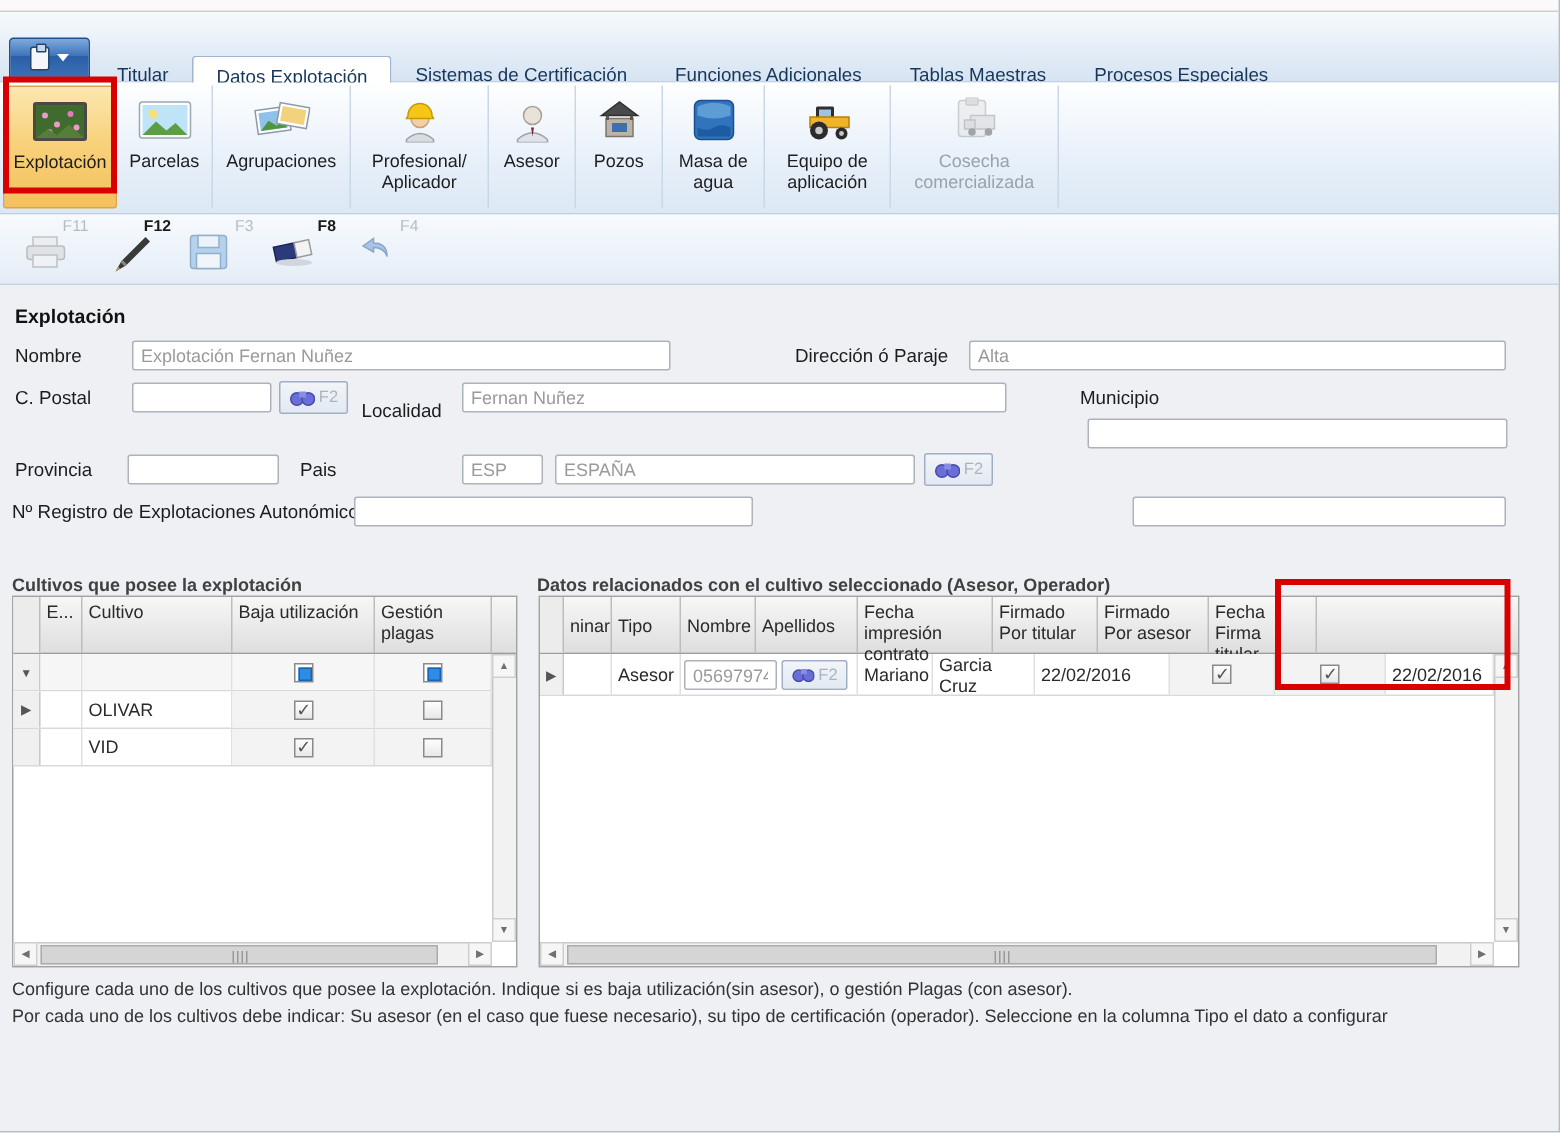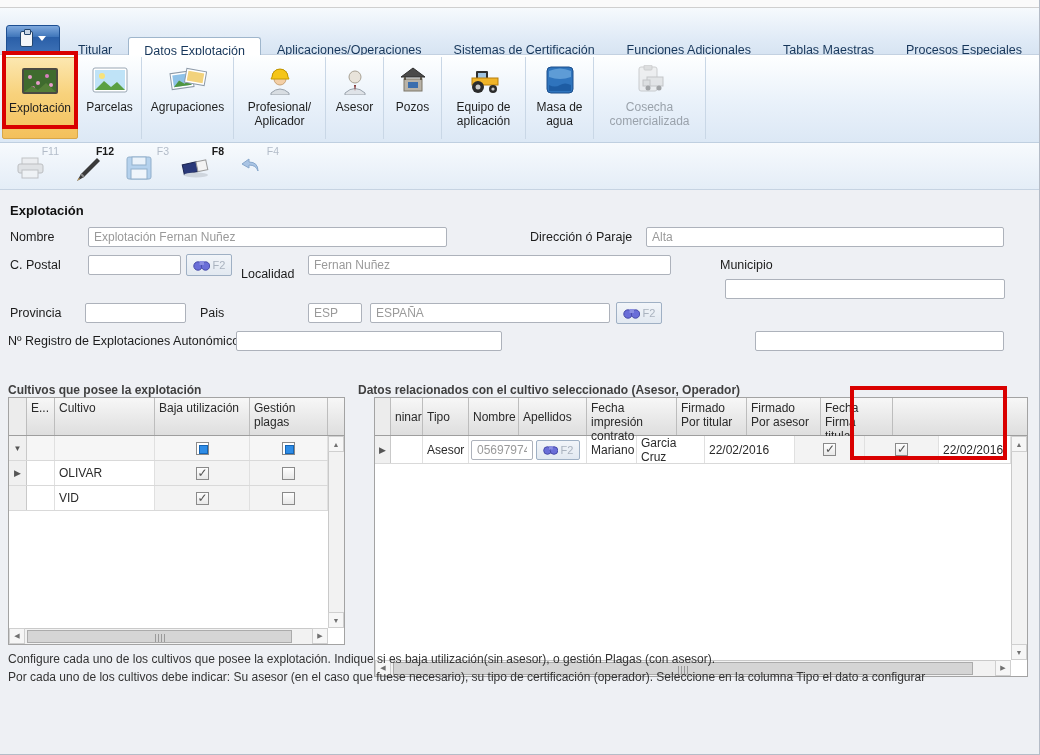--- a/index.html
+++ b/index.html
@@ -102,21 +102,20 @@
   <div class="top-strip"></div>
 
   <div class="tab-band">
     <div class="app-menu">
       <span class="clip"></span>
       <span class="arrow"></span>
     </div>
     <div class="tabs">
       <div class="tab">Titular</div>
       <div class="tab active">Datos Explotación</div>
-      <div class="tab">Aplicaciones/Operaciones</div>
       <div class="tab">Sistemas de Certificación</div>
       <div class="tab">Funciones Adicionales</div>
       <div class="tab">Tablas Maestras</div>
       <div class="tab">Procesos Especiales</div>
     </div>
   </div>
 
   <div class="ribbon">
     <div class="ribbon-inner">
       <div class="rbtn active" style="width:76px">
@@ -187,43 +186,43 @@
           <svg width="30" height="30">
               <path d="M3 12 L15 3 27 12 z" fill="#4a4a4a" stroke="#2e2e2e"></path>
               <rect x="6" y="14" width="18" height="12" fill="#b9b3a8" stroke="#7d7668"></rect>
               <rect x="10" y="17" width="10" height="6" fill="#3d6fae"></rect>
               <line x1="7" y1="12" x2="7" y2="15" stroke="#5c564a" stroke-width="2"></line>
               <line x1="23" y1="12" x2="23" y2="15" stroke="#5c564a" stroke-width="2"></line>
             </svg>
         </span>
         <span class="rlabel">Pozos</span>
       </div>
+      <div class="rbtn" style="width:68px">
+        <span class="ric">
+          <svg width="30" height="30">
+              <rect x="2" y="2" width="26" height="26" rx="4" fill="#2f74bd" stroke="#1c4f8c"></rect>
+              <path d="M4 6 q11-5 22 0 v6 q-11 4 -22 0z" fill="#6aa6dc" opacity=".8"></path>
+              <path d="M4 20 q6 3 11 0 t11 0 v6 h-22z" fill="#1d5ca3"></path>
+            </svg>
+        </span>
+        <span class="rlabel">Masa de agua</span>
+      </div>
       <div class="rbtn" style="width:84px">
         <span class="ric">
           <svg width="36" height="30">
               <rect x="10" y="6" width="12" height="10" fill="#2e2e2e" rx="1"></rect>
               <rect x="12" y="8" width="8" height="6" fill="#9fc3e0"></rect>
               <rect x="6" y="13" width="26" height="7" fill="#f0b428" stroke="#b77f0d"></rect>
               <circle cx="12" cy="22" r="6" fill="#2b2b2b"></circle>
               <circle cx="12" cy="22" r="2.5" fill="#c9c9c9"></circle>
               <circle cx="27" cy="24" r="4" fill="#2b2b2b"></circle>
               <circle cx="27" cy="24" r="1.6" fill="#c9c9c9"></circle>
             </svg>
         </span>
         <span class="rlabel">Equipo de aplicación</span>
-      </div>
-      <div class="rbtn" style="width:68px">
-        <span class="ric">
-          <svg width="30" height="30">
-              <rect x="2" y="2" width="26" height="26" rx="4" fill="#2f74bd" stroke="#1c4f8c"></rect>
-              <path d="M4 6 q11-5 22 0 v6 q-11 4 -22 0z" fill="#6aa6dc" opacity=".8"></path>
-              <path d="M4 20 q6 3 11 0 t11 0 v6 h-22z" fill="#1d5ca3"></path>
-            </svg>
-        </span>
-        <span class="rlabel">Masa de agua</span>
       </div>
       <div class="rbtn disabled" style="width:112px">
         <span class="ric">
           <svg width="34" height="30">
               <rect x="6" y="2" width="18" height="24" rx="2" fill="#e9e4da" stroke="#a8a091"></rect>
               <rect x="11" y="0" width="8" height="5" rx="1" fill="#c9c2b4" stroke="#a8a091"></rect>
               <rect x="14" y="12" width="16" height="9" fill="#d8d3c9" stroke="#9b9488"></rect>
               <rect x="10" y="15" width="7" height="6" fill="#e9c76a" stroke="#b09344"></rect>
               <circle cx="15" cy="23" r="2.5" fill="#555"></circle>
               <circle cx="26" cy="23" r="2.5" fill="#555"></circle>
@@ -461,21 +460,21 @@
             <span class="grip">
               <i></i>
               <i></i>
               <i></i>
               <i></i>
             </span>
           </div>
       </div>
     </div>
 
-    <div class="grid" style="left:374px; top:207px; width:654px; height:280px">
+    <div class="grid" style="left:359px; top:207px; width:654px; height:248px">
       <div class="ghead" style="height:38px">
         <div class="gh" style="width:16px; background:#ececec"></div>
         <div class="gh" style="width:32px; align-items:center">ninar</div>
         <div class="gh" style="width:46px; align-items:center">Tipo</div>
         <div class="gh" style="width:50px; align-items:center">Nombre</div>
         <div class="gh" style="width:68px; align-items:center">Apellidos</div>
         <div class="gh" style="width:90px">Fecha impresión contrato</div>
         <div class="gh" style="width:70px">Firmado Por titular</div>
         <div class="gh" style="width:74px">Firmado Por asesor</div>
         <div class="gh" style="width:72px">Fecha Firma titular</div>

